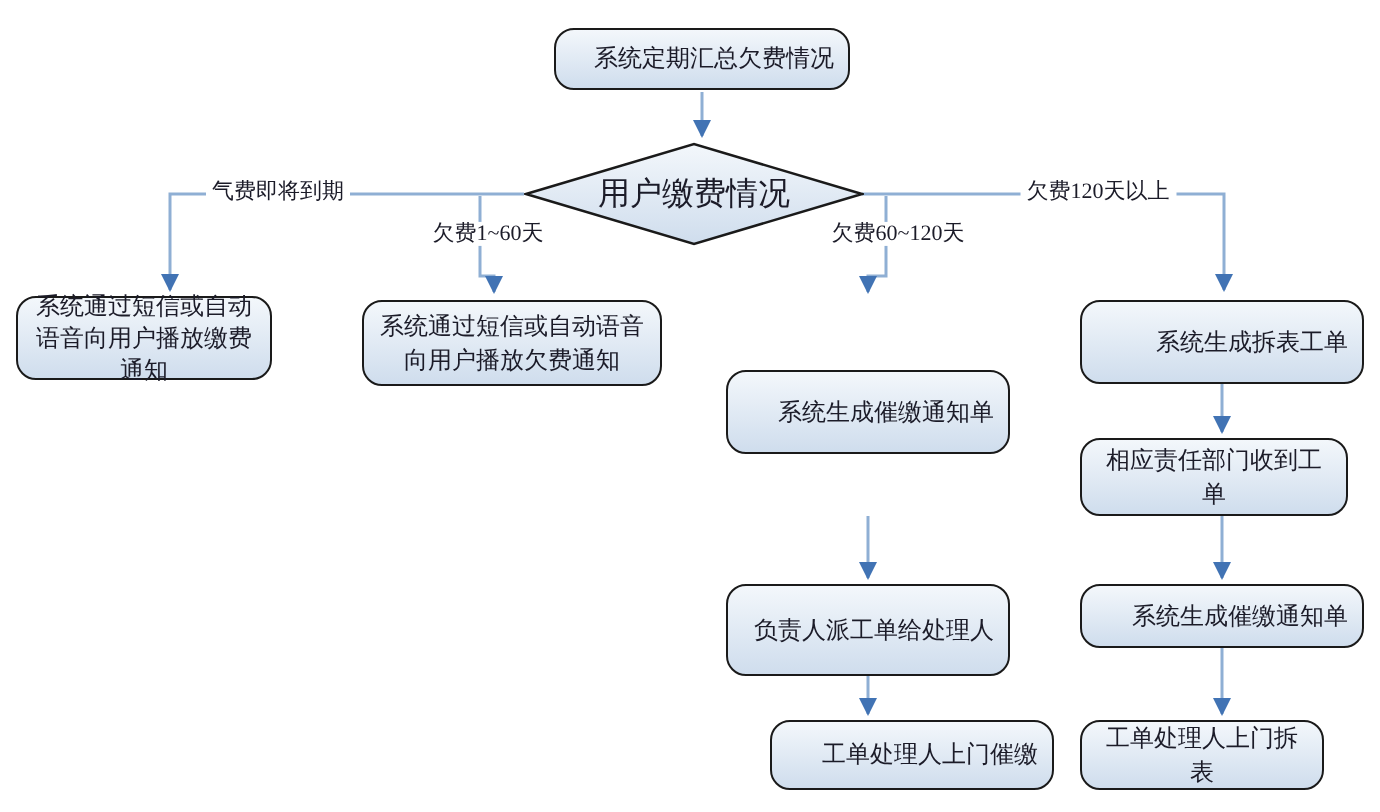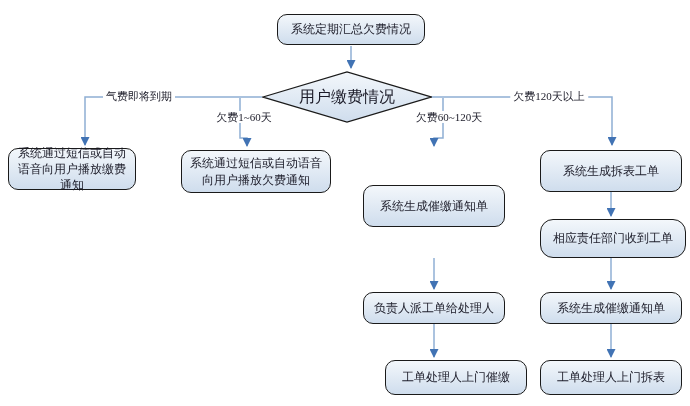--- a/index.html
+++ b/index.html
@@ -12,21 +12,21 @@
     overflow: hidden;
   }
   svg.edges {
     position: absolute; left: 0; top: 0; width: 690px; height: 406px;
     pointer-events: none;
   }
   .edge { fill: none; stroke: var(--connector, #8fafd4); stroke-width: 1.5; }
   .arrowhead { fill: var(--arrowhead, #4173b4); }
   .node {
     position: absolute;
-    display: flex; align-items: center; justify-content: center;
+    display: flex; align-items: center; justify-content: flex-end;
     text-align: center;
     box-sizing: border-box;
     font-size: 12px; line-height: 1.35;
     border: 1.3px solid var(--node-border, #1a1a1a);
     border-radius: 10px;
     background: linear-gradient(180deg, var(--node-fill-light, #f3f7fb) 0%, var(--node-fill-dark, #cfdded) 100%);
     padding: 2px 7px;
   }
   .diamond {
     position: absolute;
@@ -94,33 +94,33 @@
     <span>系统通过短信或自动语音向用户播放缴费通知</span>
   </div>
 
   <div class="node" style="left:181px; top:150px; width:150px; height:43px;font-family:Liberation Serif, serif;">
     <span>系统通过短信或自动语音向用户播放欠费通知</span>
   </div>
 
   <div class="node" style="left:363px; top:150px; width:142px; height:42px;margin-top:35px;">
     <span>系统生成催缴通知单</span>
   </div>
-  <div class="node" style="left:363px; top:292px; width:142px; height:32px;">
+  <div class="node" style="left:363px; top:292px; width:142px; height:46px;">
     <span>负责人派工单给处理人</span>
   </div>
   <div class="node" style="left:363px; top:360px; width:142px; height:35px;margin-left:22px;">
     <span>工单处理人上门催缴</span>
   </div>
 
   <div class="node" style="left:540px; top:150px; width:142px; height:42px;">
     <span>系统生成拆表工单</span>
   </div>
-  <div class="node" style="left:540px; top:219px; width:146px; height:39px;border-radius:13px;">
+  <div class="node" style="left:540px; top:219px; width:134px; height:39px;">
     <span>相应责任部门收到工单</span>
   </div>
   <div class="node" style="left:540px; top:292px; width:142px; height:32px;">
     <span>系统生成催缴通知单</span>
   </div>
-  <div class="node" style="left:540px; top:360px; width:142px; height:35px;">
+  <div class="node" style="left:540px; top:360px; width:122px; height:35px;">
     <span>工单处理人上门拆表</span>
   </div>
 
 </div>
 
 </body></html>

